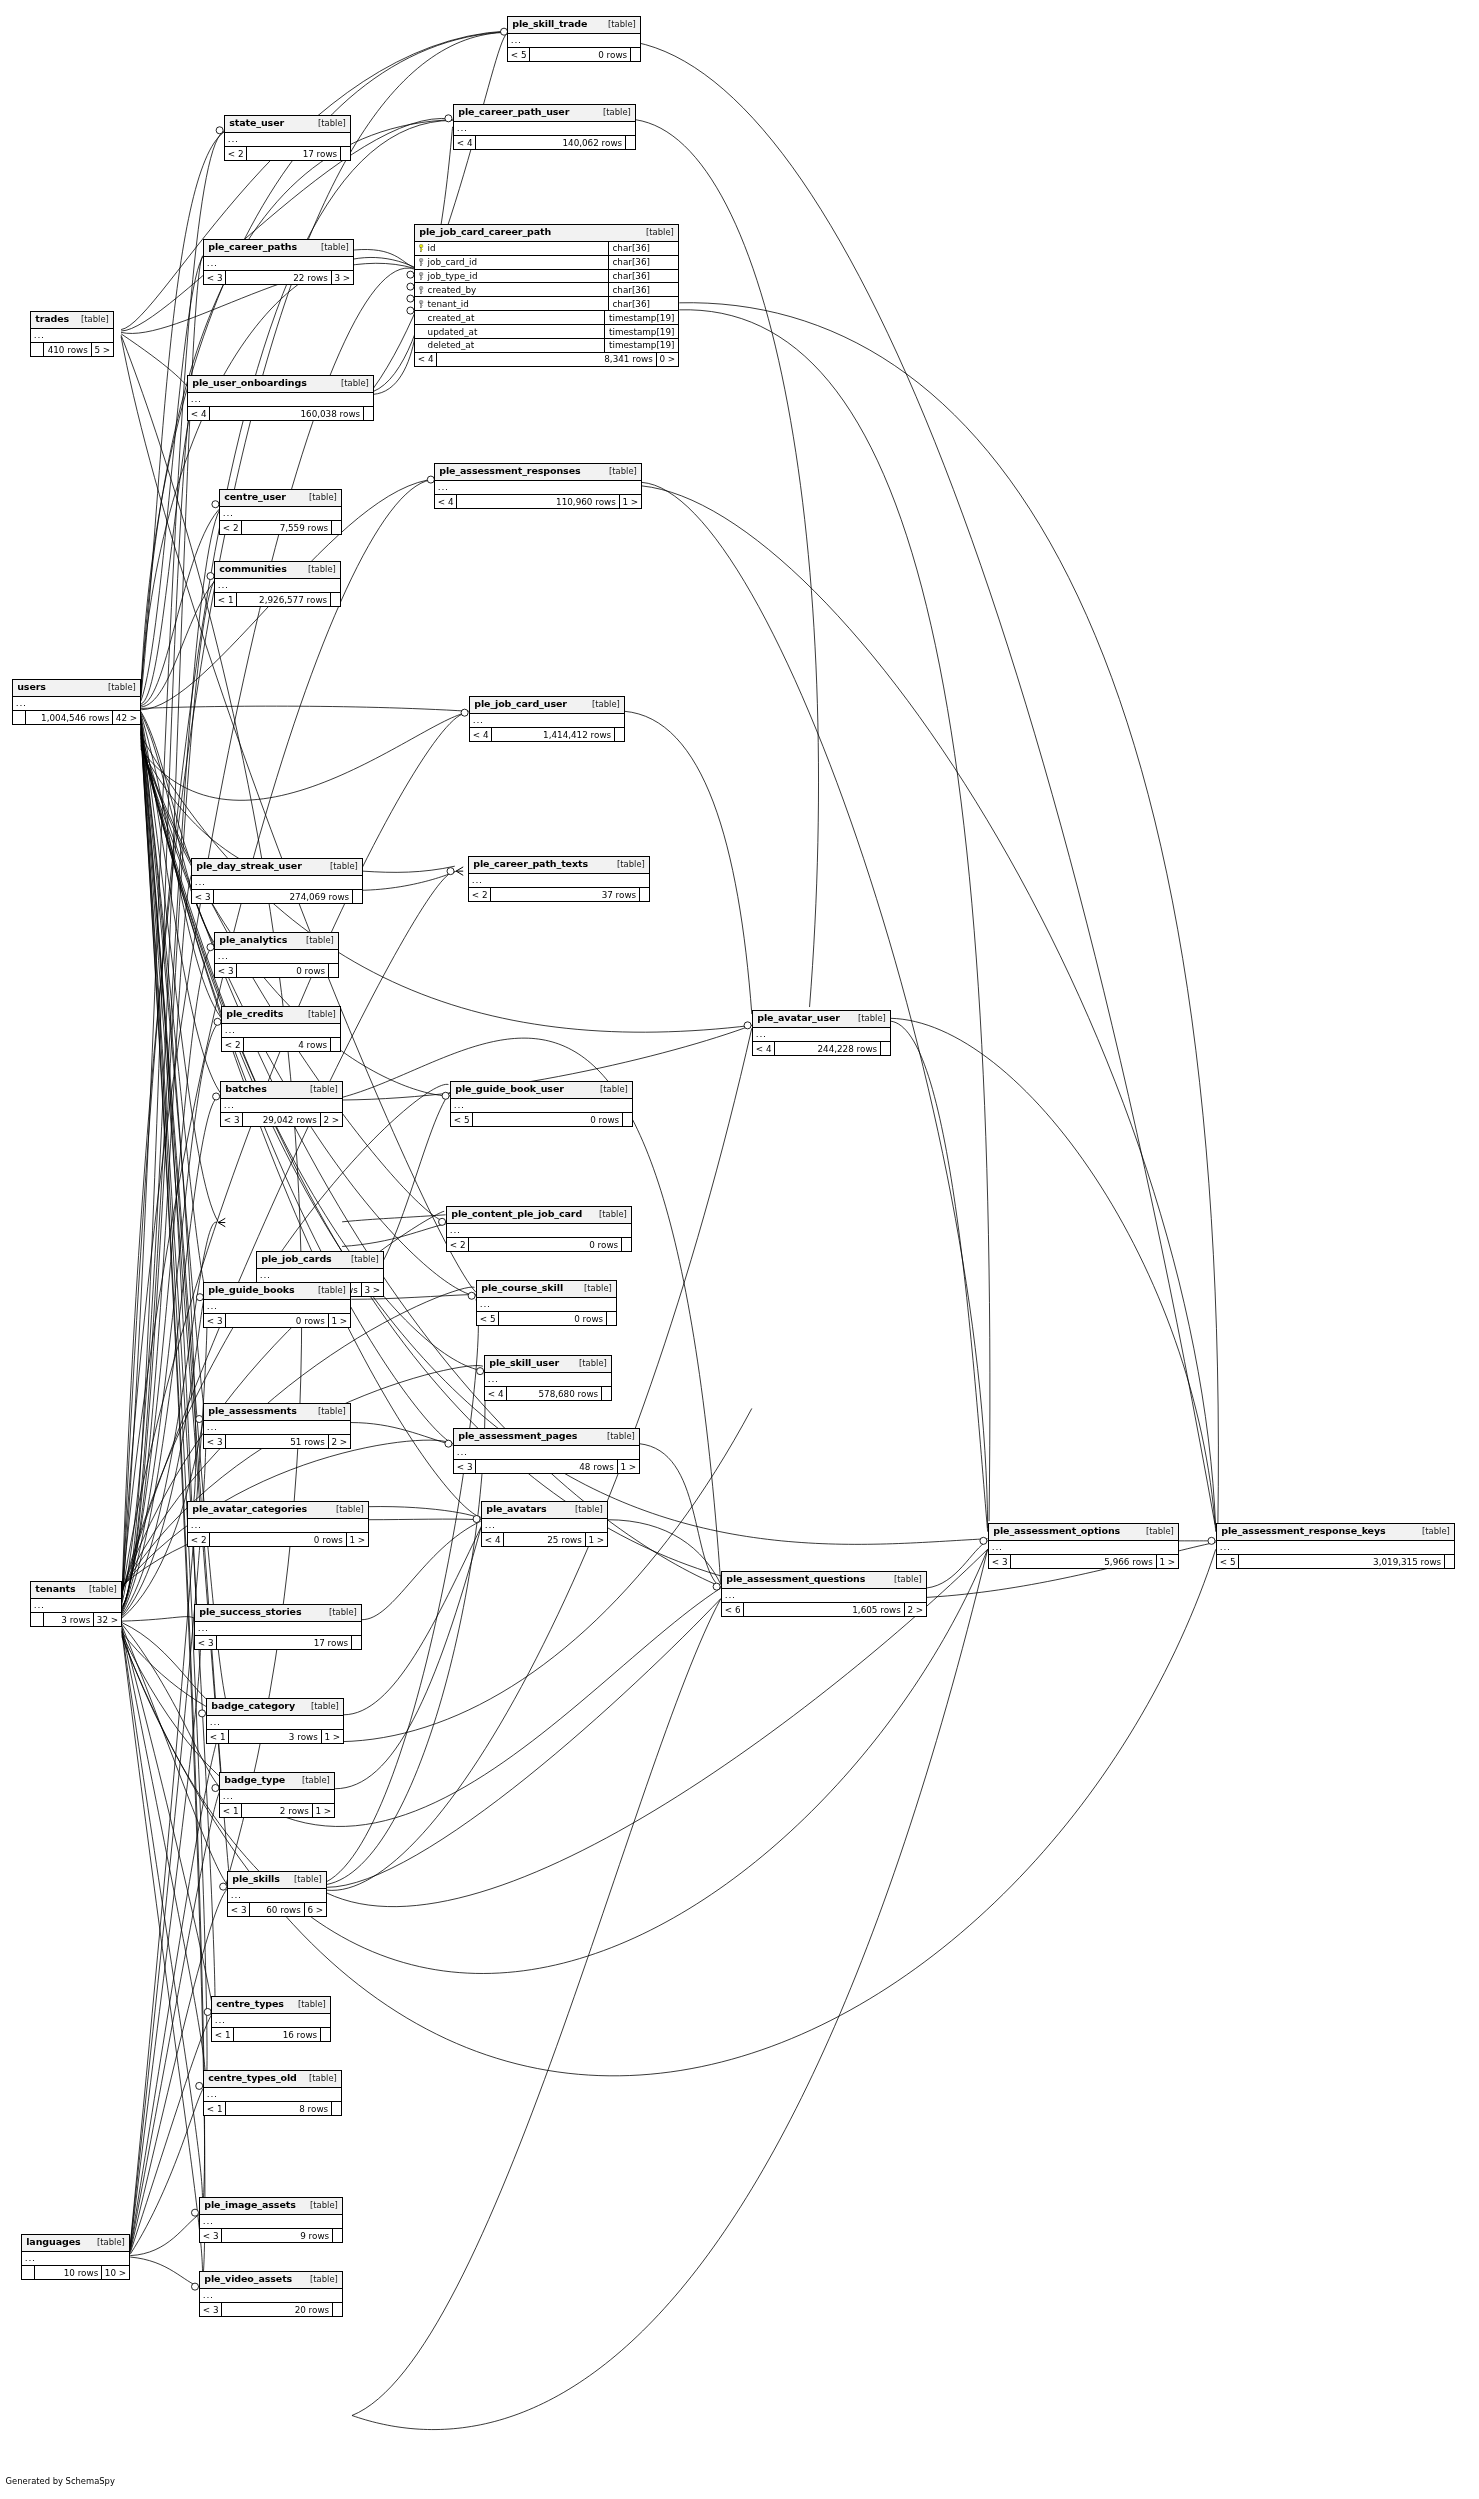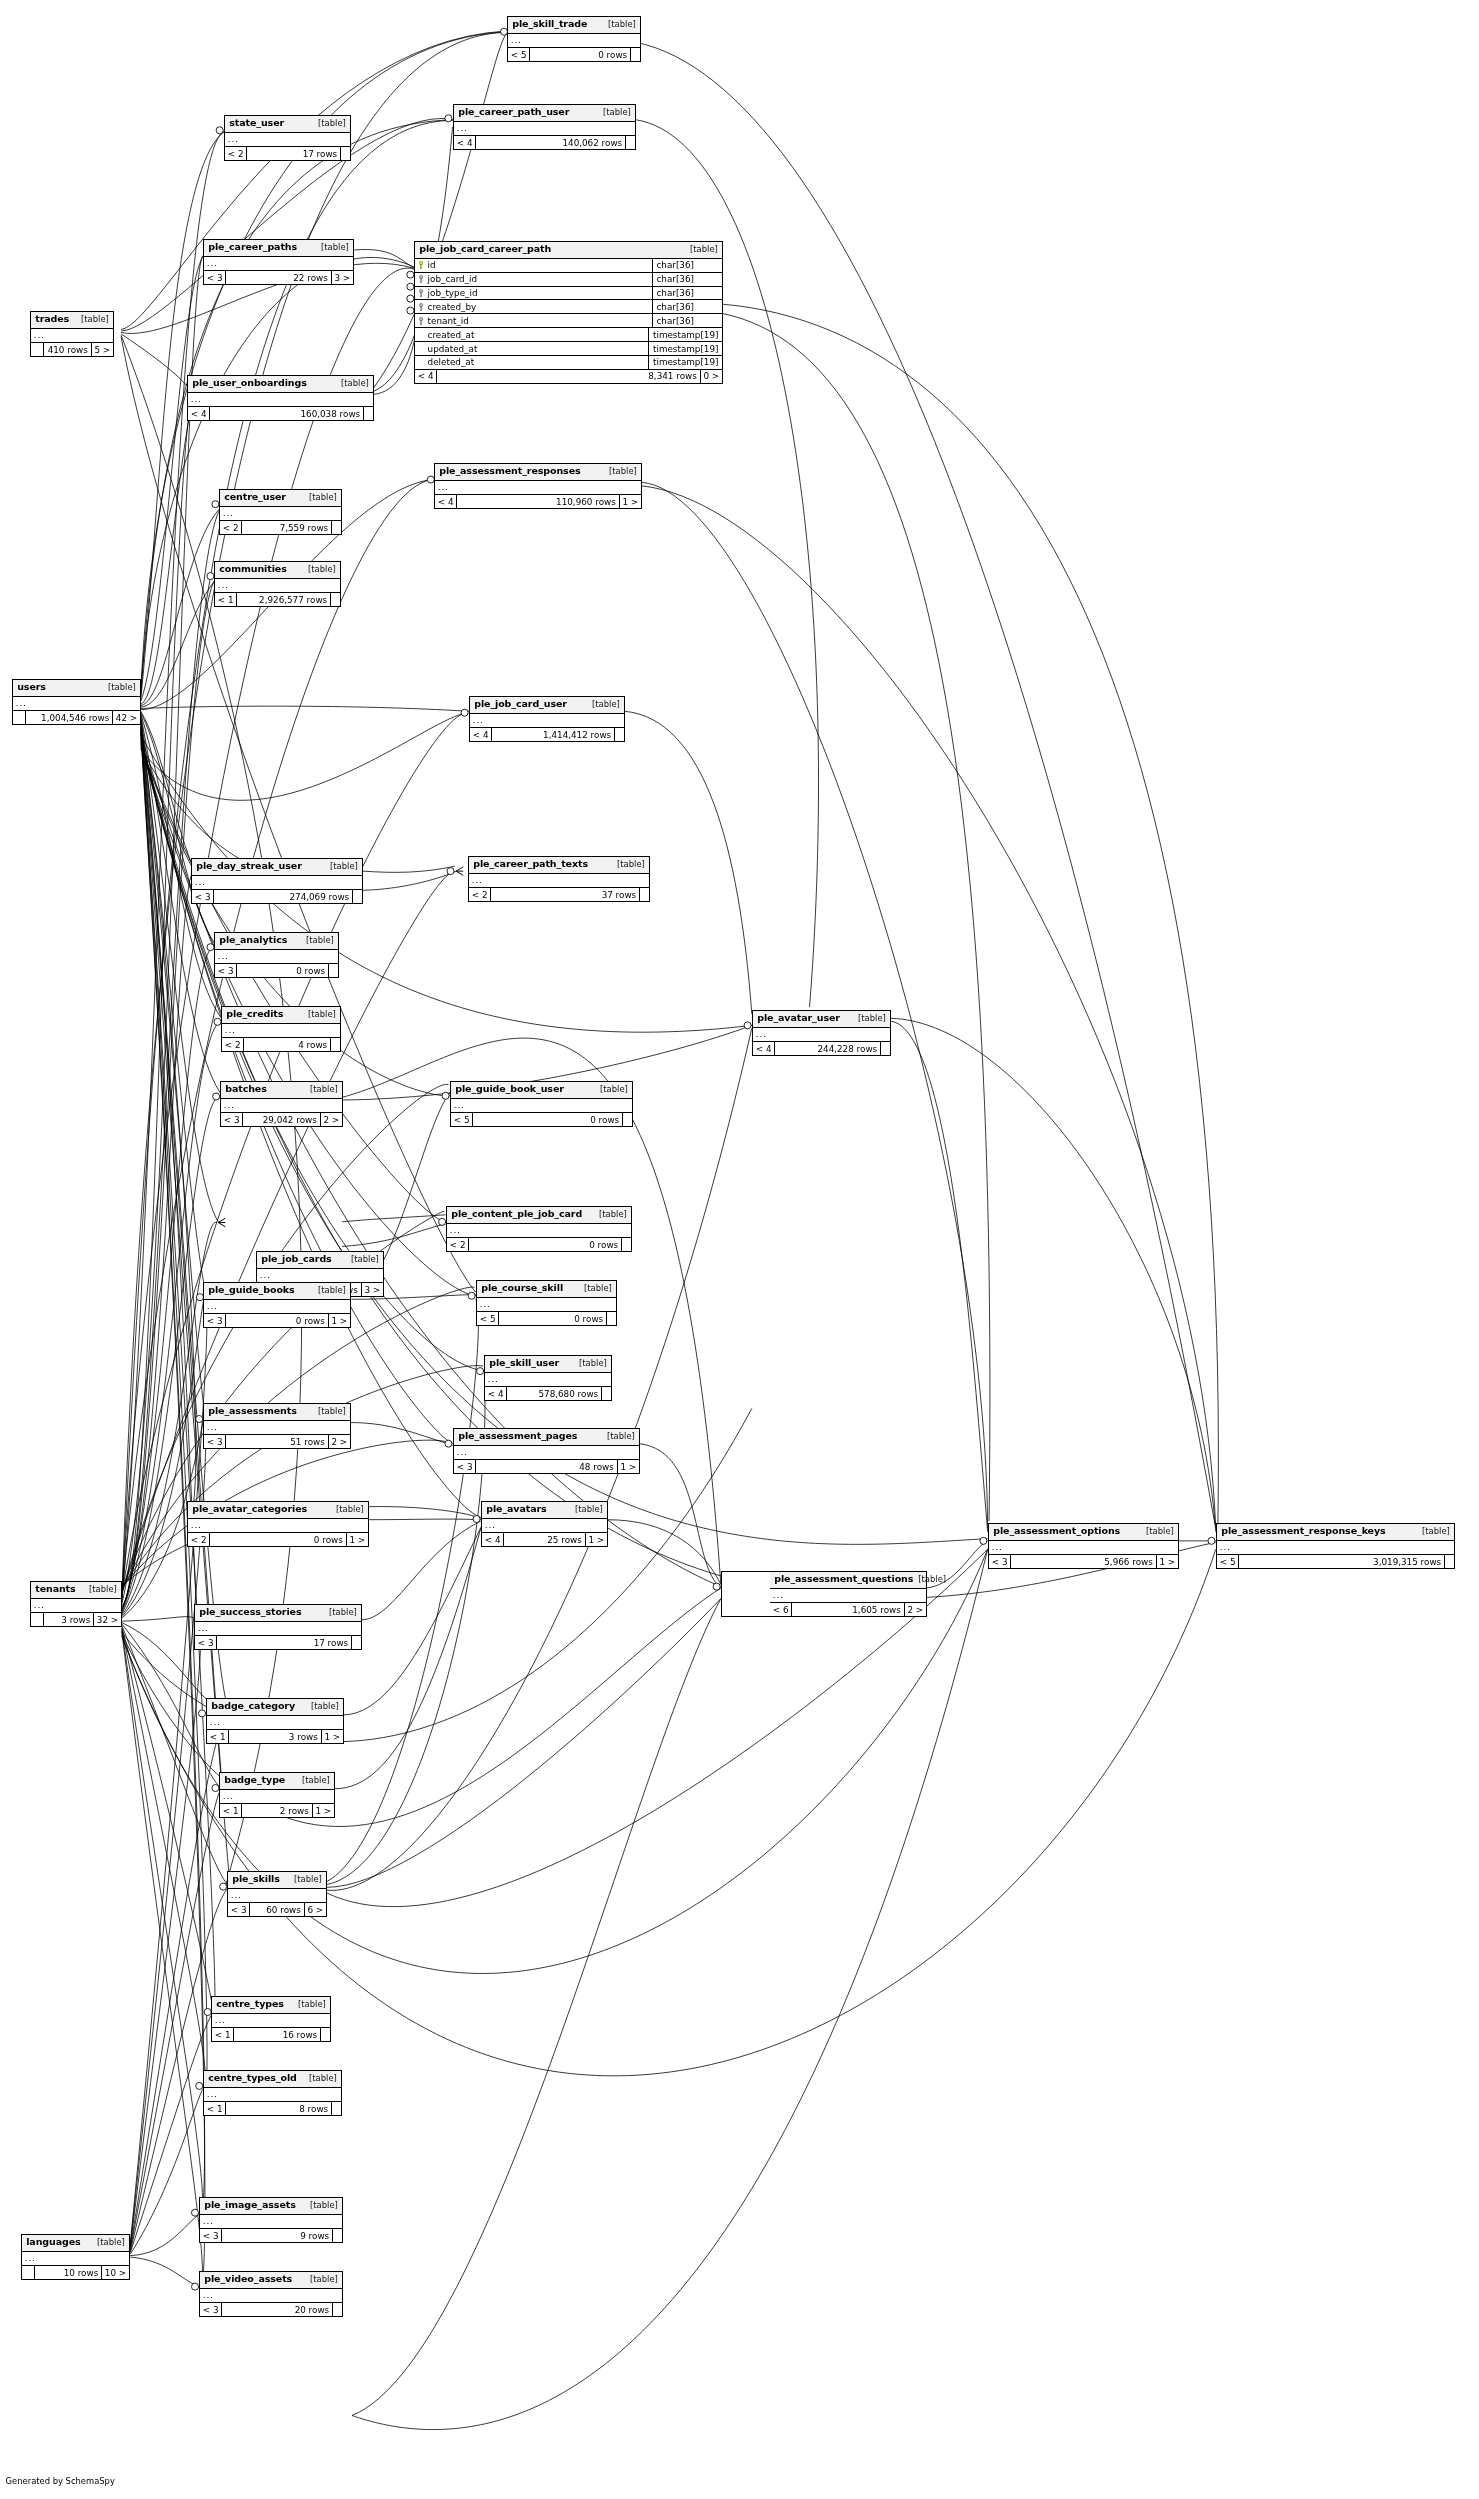--- a/index.html
+++ b/index.html
@@ -362,21 +362,21 @@
         <span class="nm">ple_career_paths</span>
         <span class="tag">[table]</span>
       </div>
       <div class="body">...</div>
       <div class="foot">
         <span class="c l" style="">&lt; 3</span>
         <span class="c m">22 rows</span>
         <span class="c r" style="">3 &gt;</span>
       </div>
     </div>
-    <div class="tbl focus" style="left: 414px; top: 241px; width: 309px;">
+    <div class="tbl focus" style="left: 414px; top: 224px; width: 265px;">
       <div class="hdr">
         <span class="nm">ple_job_card_career_path</span>
         <span class="tag">[table]</span>
       </div>
       <div class="cols">
         <div class="col">
           <span class="cname">
             <svg class="keyicon" viewBox="0 0 9 12">
               <circle cx="4.5" cy="3" r="2.6" fill="#e8e800" stroke="#555" stroke-width=".6"></circle>
               <rect x="3.6" y="4.6" width="1.8" height="6.6" fill="#e8e800" stroke="#555" stroke-width=".5"></rect>
@@ -751,21 +751,21 @@
         <span class="nm">ple_assessment_response_keys</span>
         <span class="tag">[table]</span>
       </div>
       <div class="body">...</div>
       <div class="foot">
         <span class="c l" style="">&lt; 5</span>
         <span class="c m">3,019,315 rows</span>
         <span class="c r" style="min-width:10px;"></span>
       </div>
     </div>
-    <div class="tbl" style="left: 721px; top: 1571px; width: 206px; padding-left: 48px;">
+    <div class="tbl" style="left: 721px; top: 1571px; width: 206px;">
       <div class="hdr">
         <span class="nm">ple_assessment_questions</span>
         <span class="tag">[table]</span>
       </div>
       <div class="body">...</div>
       <div class="foot">
         <span class="c l" style="">&lt; 6</span>
         <span class="c m">1,605 rows</span>
         <span class="c r" style="">2 &gt;</span>
       </div>

